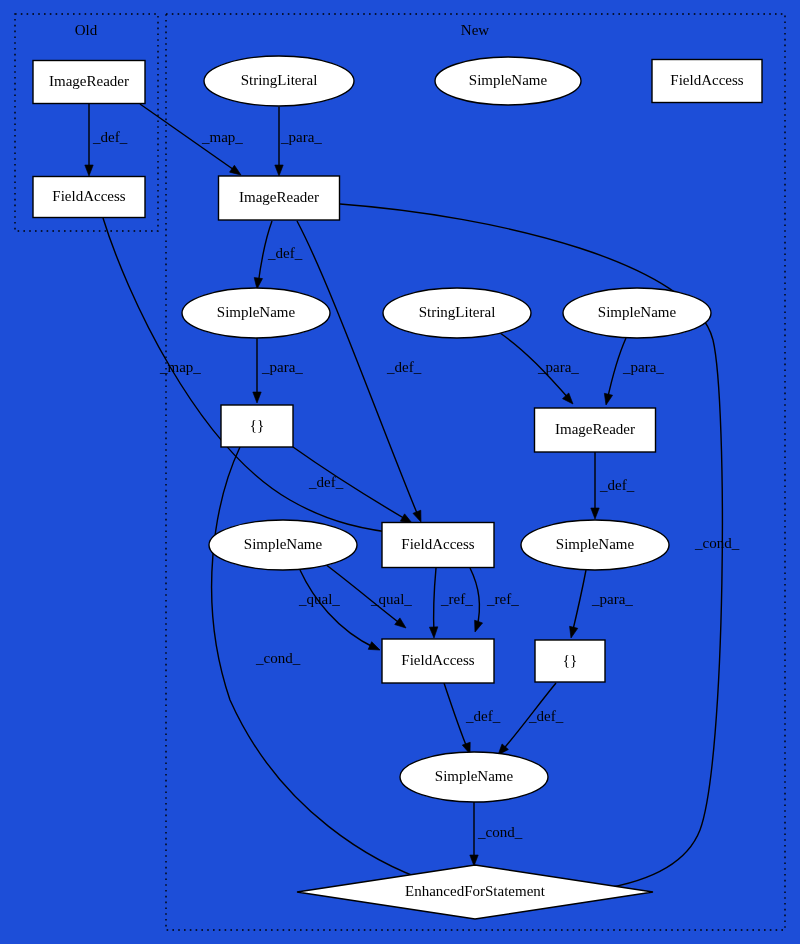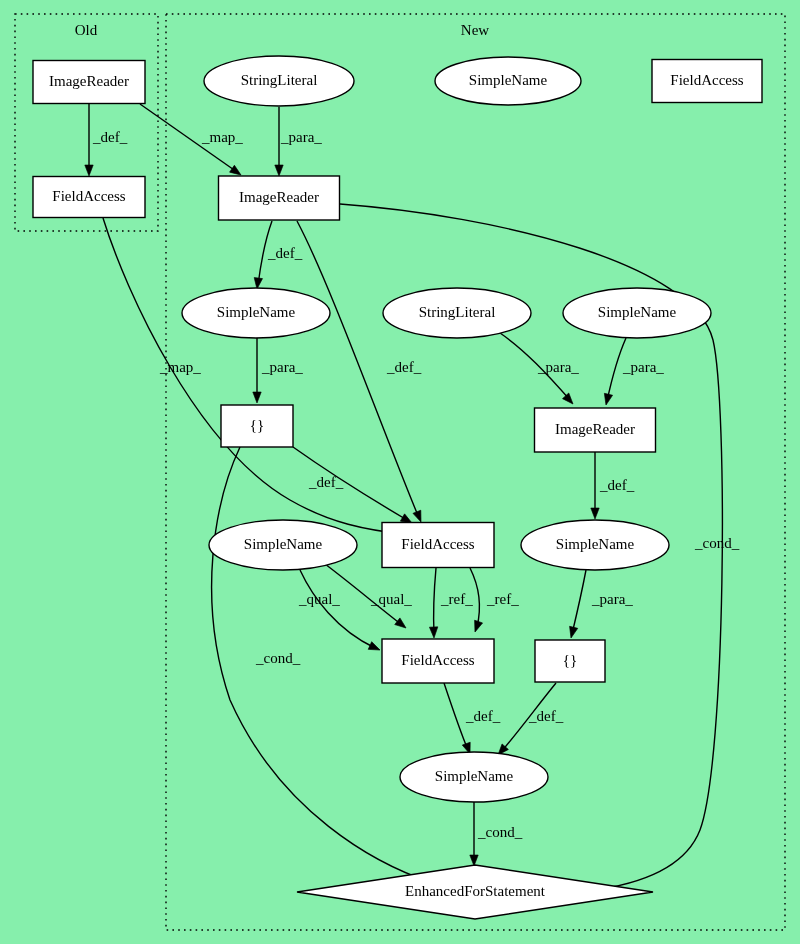--- a/index.html
+++ b/index.html
@@ -4,21 +4,21 @@
 <style>
   html, body {
     margin: 0;
     padding: 0;
     background: #ffffff;
   }
   #graph-root {
     position: relative;
     width: 800px;
     height: 944px;
-    background: #86efac;
+    background: #1d4ed8;
     font-family: "Liberation Serif", "DejaVu Serif", serif;
     overflow: hidden;
   }
   svg#graph-canvas {
     display: block;
     width: 800px;
     height: 944px;
   }
   .node-shape {
     fill: #ffffff;

